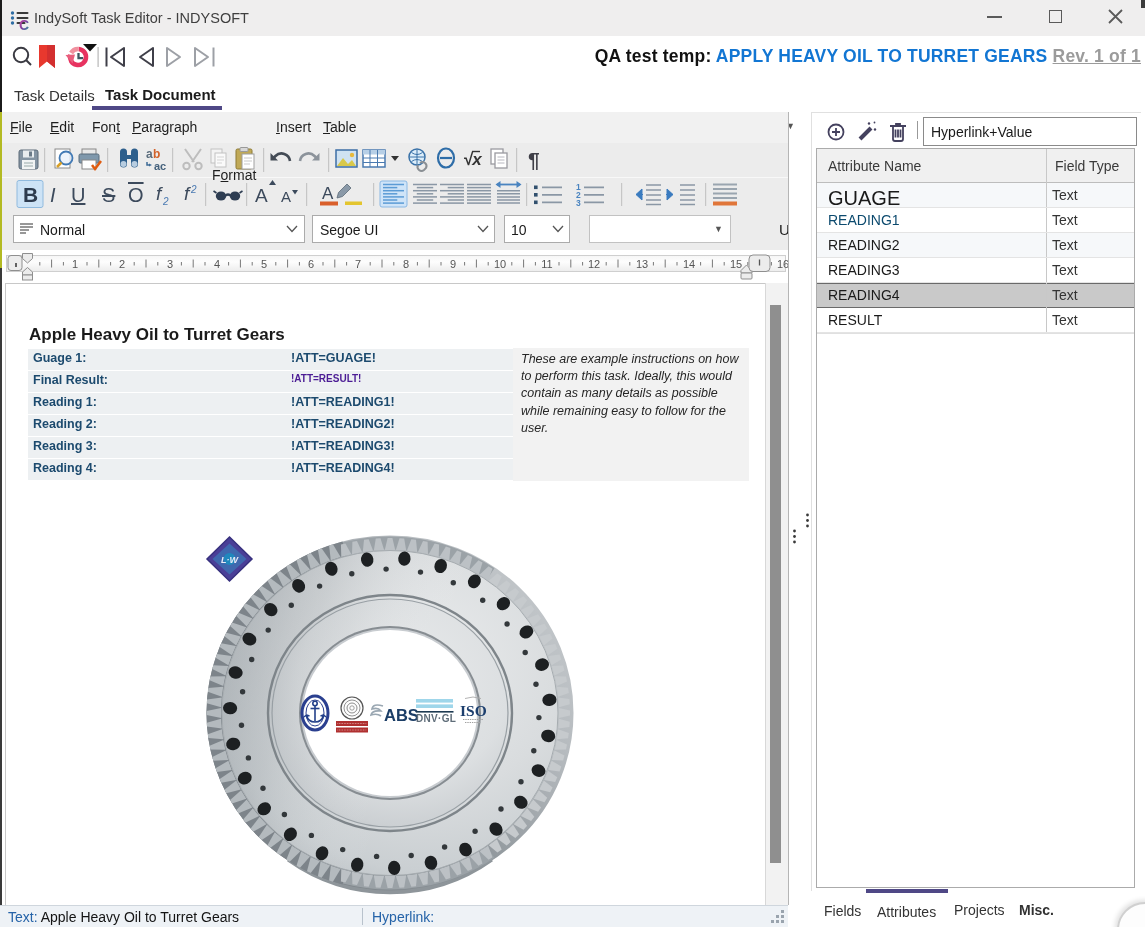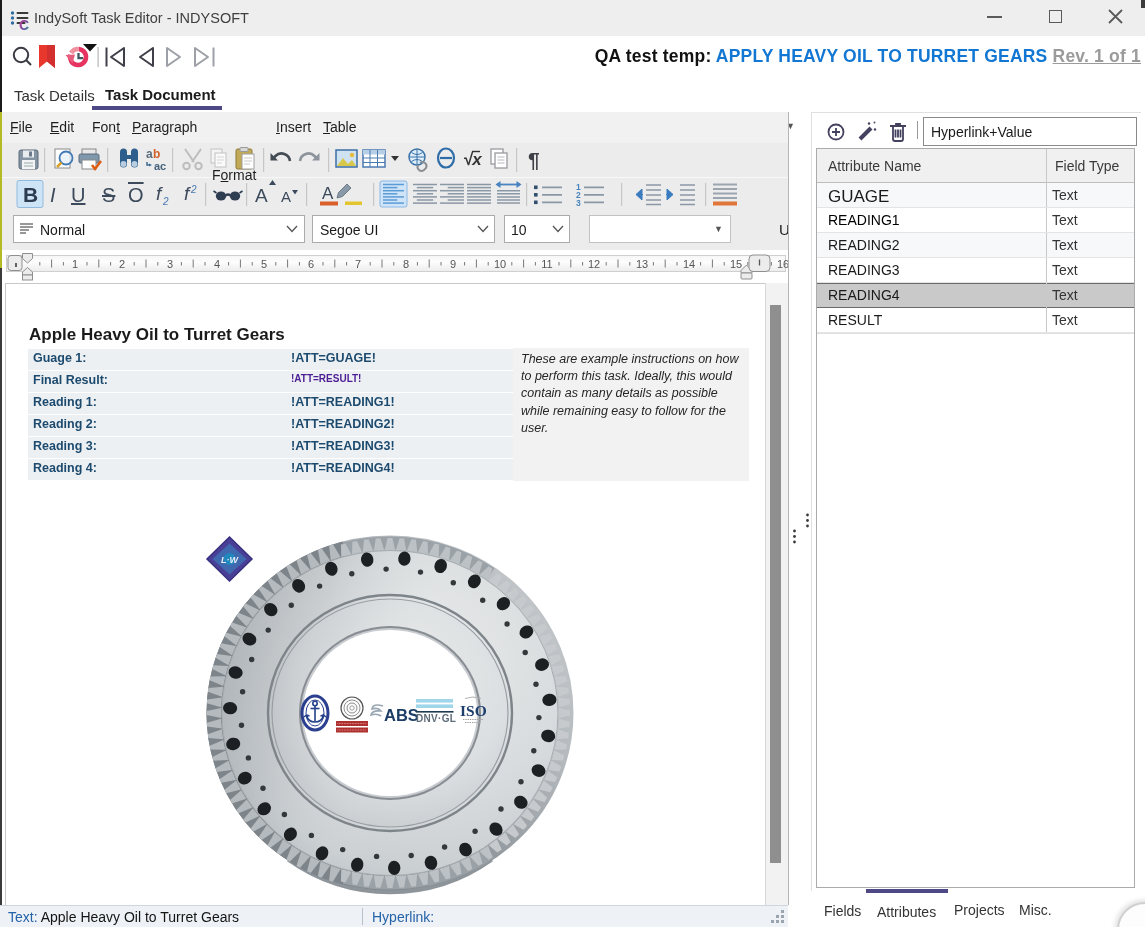--- a/index.html
+++ b/index.html
@@ -654,23 +654,23 @@
 <div class="abs" style="left:917px;top:121px;width:1px;height:18px;background:#999;"></div>
 <div class="abs" style="left:923px;top:117px;width:214px;height:29px;background:#fff;border:1px solid #8a8a8a;"></div>
 <div class="abs" style="left:931px;top:124px;font-size:14px;color:#1a1a1a;">Hyperlink+Value</div>
 
 <div class="abs" style="left:816px;top:148px;width:319px;height:740px;background:#fff;border:1px solid #ababab;"></div>
 <div class="abs" style="left:817px;top:149px;width:317px;height:34px;background:#f0f0f0;border-bottom:1px solid #bdbdbd;"></div>
 <div class="abs" style="left:828px;top:158px;font-size:14px;color:#3a3a3a;">Attribute Name</div>
 <div class="abs" style="left:1055px;top:158px;font-size:14px;color:#3a3a3a;">Field Type</div>
 <div class="abs" style="left:1046px;top:149px;width:1px;height:184px;background:#c8c8c8;"></div>
 <div class="abs" style="left:817px;top:183px;width:317px;height:25px;background:#f6f8fa;"></div>
-<div class="abs" style="left:828px;top:187px;font-size:17px;color:#1a1a1a;">GUAGE</div>
+<div class="abs" style="left:828px;top:187px;font-size:20px;color:#1a1a1a;">GUAGE</div>
 <div class="abs" style="left:1052px;top:187px;font-size:14px;color:#333;">Text</div>
-<div class="abs" style="left:828px;top:212px;font-size:14px;color:#000000;">READING1</div>
+<div class="abs" style="left:828px;top:212px;font-size:14px;color:#0c4a6e;">READING1</div>
 <div class="abs" style="left:1052px;top:212px;font-size:14px;color:#333;">Text</div>
 <div class="abs" style="left:817px;top:233px;width:317px;height:25px;background:#f6f8fa;"></div>
 <div class="abs" style="left:828px;top:237px;font-size:14px;color:#1a1a1a;">READING2</div>
 <div class="abs" style="left:1052px;top:237px;font-size:14px;color:#333;">Text</div>
 <div class="abs" style="left:828px;top:262px;font-size:14px;color:#1a1a1a;">READING3</div>
 <div class="abs" style="left:1052px;top:262px;font-size:14px;color:#333;">Text</div>
 <div class="abs" style="left:817px;top:283px;width:317px;height:25px;background:#c9c9c9;border-top:1px solid #6a6a6a;border-bottom:1px solid #6a6a6a;"></div>
 <div class="abs" style="left:828px;top:287px;font-size:14px;color:#1a1a1a;">READING4</div>
 <div class="abs" style="left:1052px;top:287px;font-size:14px;color:#333;">Text</div>
 <div class="abs" style="left:828px;top:312px;font-size:14px;color:#1a1a1a;">RESULT</div>
@@ -679,21 +679,21 @@
 <div class="abs" style="left:817px;top:207px;width:317px;height:1px;background:#e4e4e4;"></div>
 <div class="abs" style="left:817px;top:232px;width:317px;height:1px;background:#e4e4e4;"></div>
 <div class="abs" style="left:817px;top:257px;width:317px;height:1px;background:#e4e4e4;"></div>
 <div class="abs" style="left:817px;top:282px;width:317px;height:1px;background:#e4e4e4;"></div>
 <div class="abs" style="left:817px;top:332px;width:317px;height:1px;background:#e4e4e4;"></div>
 <div class="abs" style="left:817px;top:333px;width:317px;height:1px;background:#e0e0e0;"></div>
 <div class="abs" style="left:866px;top:889px;width:82px;height:4px;background:#4f4886;"></div>
 <div class="abs" style="left:824px;top:903px;font-size:14px;color:#333;">Fields</div>
 <div class="abs" style="left:877px;top:904px;font-size:14px;color:#333;">Attributes</div>
 <div class="abs" style="left:954px;top:902px;font-size:14px;color:#333;">Projects</div>
-<div class="abs" style="left:1019px;top:902px;font-size:14px;color:#333;">Misc.</div>
+<div class="abs" style="left:1019px;top:902px;font-size:14px;color:#333;font-weight:bold;">Misc.</div>
 
 <div class="abs" style="left:0;top:905px;width:788px;height:22px;background:#eef2f6;border-top:1px solid #cfd6dd;"></div>
 <div class="abs" style="left:8px;top:909px;font-size:14px;white-space:nowrap;"><span style="color:#2563a8;">Text:</span> <span style="color:#141414;">Apple Heavy Oil to Turret Gears</span></div>
 <div class="abs" style="left:362px;top:908px;width:1px;height:17px;background:#b8c2cc;"></div>
 <div class="abs" style="left:372px;top:909px;font-size:14px;color:#2563a8;">Hyperlink:</div>
 <svg class="abs" style="left:770px;top:909px;" width="16" height="16">
     <g fill="#9aa4ae">
       <rect x="11" y="1" width="3" height="3"></rect>
       <rect x="6" y="6" width="3" height="3"></rect>
       <rect x="11" y="6" width="3" height="3"></rect>

